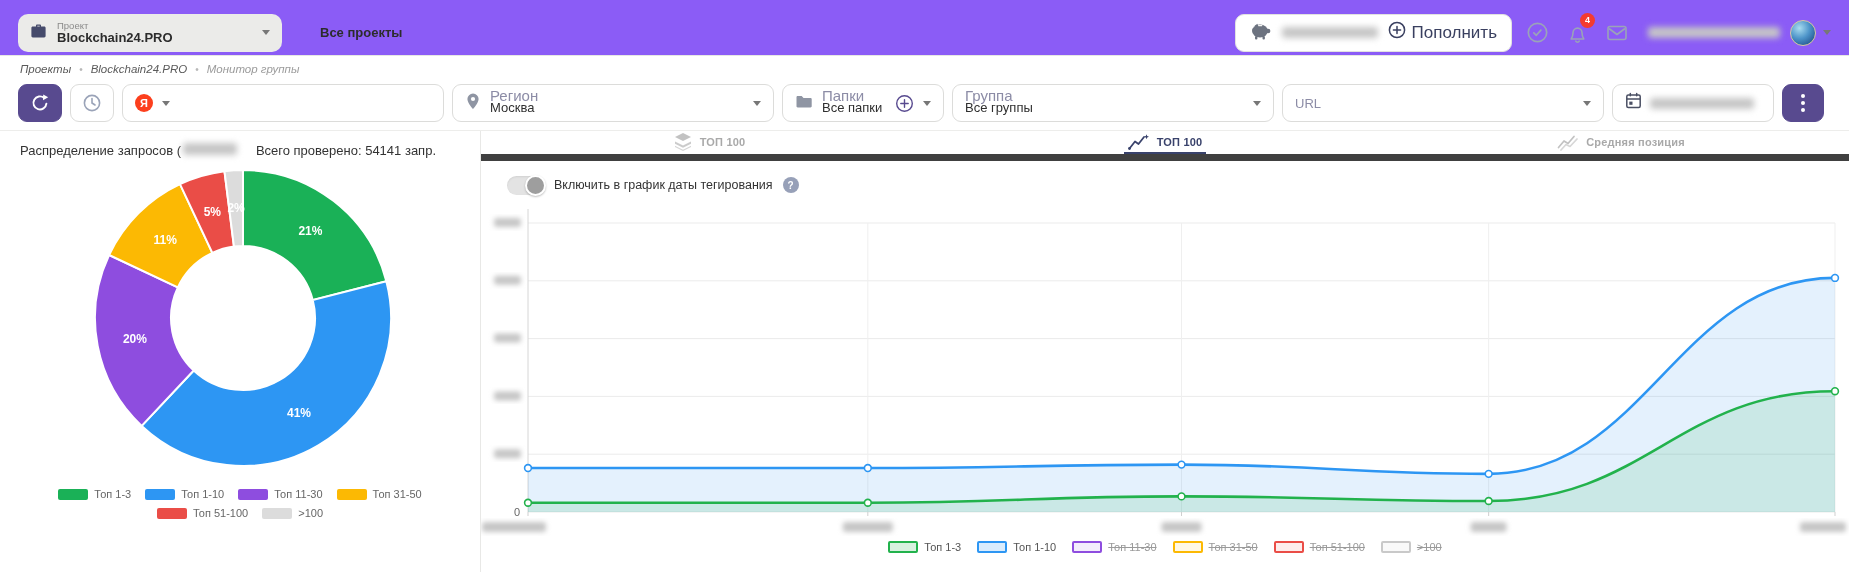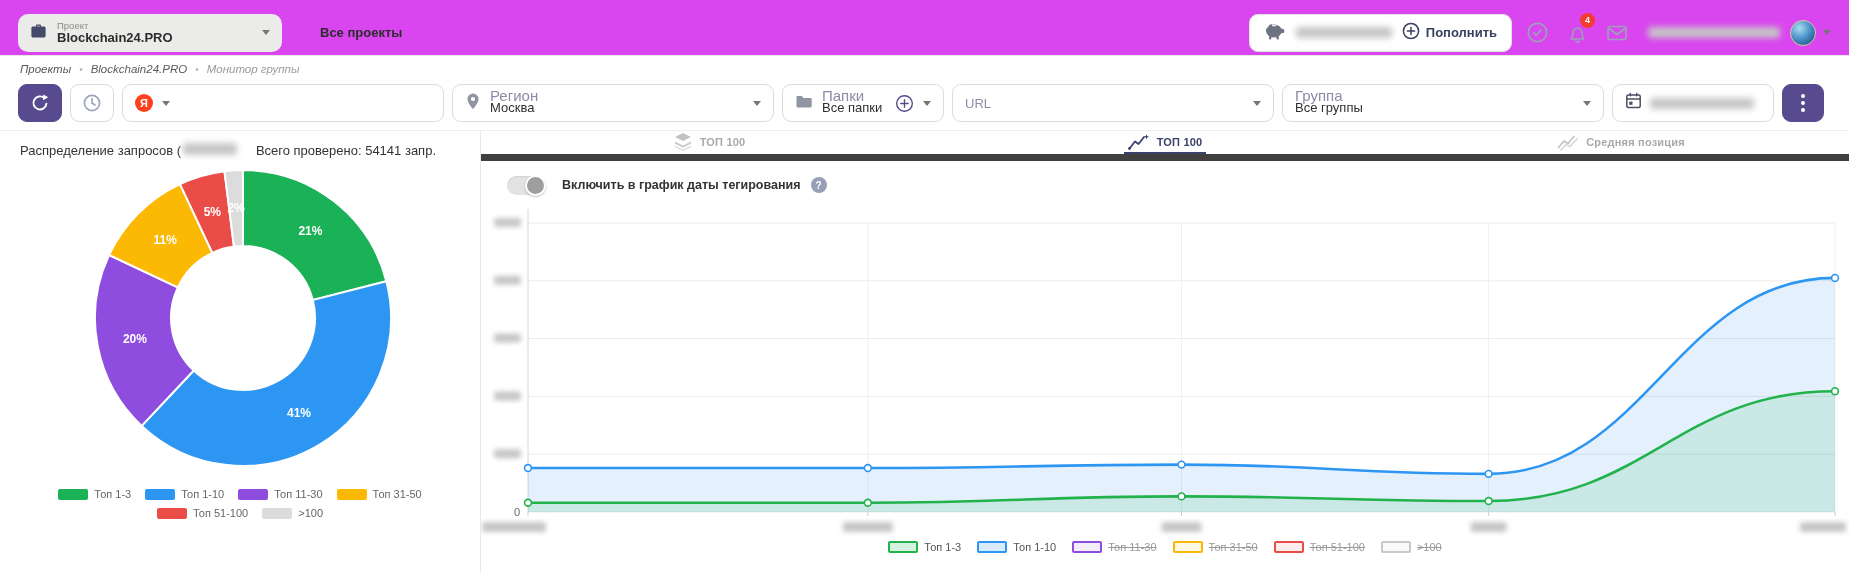--- a/index.html
+++ b/index.html
@@ -1,30 +1,30 @@
 <!DOCTYPE html>
 <html><head>
 <meta charset="utf-8">
 <style>
   * { margin:0; padding:0; box-sizing:border-box; }
   html,body { background:#fff; }
   body { font-family:"Liberation Sans", sans-serif; width:1849px; height:572px; overflow:hidden; color:#333; }
   .app { width:1849px; height:572px; background:#fff; position:relative; }
 
   
-  .topbar { height:56px; background:#d946ef; border-bottom:1px solid #e7e7e4; display:flex; align-items:center; padding:10px 18px 0 18px; }
+  .topbar { height:56px; background:#8b5cf6; border-bottom:1px solid #e7e7e4; display:flex; align-items:center; padding:10px 18px 0 18px; }
   .project-pill { display:flex; align-items:center; width:264px; height:38px; background:#ebebe9; border-radius:10px; padding:0 12px; cursor:pointer; }
   .project-pill .pp-text { margin-left:10px; flex:1; }
   .pp-label { font-size:9.5px; color:#8a8a8a; line-height:10px; }
   .pp-value { font-size:13px; font-weight:bold; color:#2c2c2c; line-height:14px; }
   .all-projects { margin-left:38px; font-size:13px; font-weight:bold; color:#2c2c2c; cursor:pointer; }
   .caret { width:0; height:0; border-left:4px solid transparent; border-right:4px solid transparent; border-top:5px solid #777; display:inline-block; }
   .topbar-right { margin-left:auto; display:flex; align-items:center; gap:10px; }
   .balance-box { display:flex; align-items:center; gap:10px; background:#fff; border:1px solid #e2e2e0; border-radius:9px; height:38px; padding:0 14px; }
-  .topup-btn { display:flex; align-items:center; gap:6px; background:none; border:none; cursor:pointer; font-family:inherit; font-size:13px; font-weight:bold; color:#3a4060; }
+  .topup-btn { display:flex; align-items:center; gap:6px; background:none; border:none; cursor:pointer; font-family:inherit; font-size:17px; font-weight:normal; color:#3a4060; }
   .icon-btn { background:none; border:none; cursor:pointer; position:relative; padding:4px; display:flex; align-items:center; }
   .badge { position:absolute; top:-5px; right:-3px; min-width:15px; height:15px; background:#f43b2f; color:#fff; font-size:9px; font-weight:bold; border-radius:8px; display:flex; align-items:center; justify-content:center; padding:0 3px; }
   .avatar { width:26px; height:26px; border-radius:50%; background:radial-gradient(circle at 35% 30%, #a9ddf0, #4d94c9 45%, #275d95 80%); border:1px solid #d8c9a0; cursor:pointer; }
 
   
   .blur { display:inline-block; background:#c6c6c6; border-radius:3px; filter:blur(3px); vertical-align:middle; }
 
   
   .breadcrumb { height:26px; display:flex; align-items:center; gap:8px; padding:0 20px; background:#fff; font-size:11.5px; }
   .crumb { color:#5a5a5a; cursor:pointer;font-style:italic; }
@@ -59,21 +59,21 @@
   .tabs { display:flex; height:30px; border-bottom:7px solid #404040; }
   .tab { flex:1; display:flex; align-items:center; justify-content:center; cursor:pointer; }
   .tab-inner { display:flex; align-items:center; gap:7px; height:100%; padding:0 4px; border-bottom:2px solid transparent; }
   .tab .tab-label { font-size:11px; font-weight:bold; color:#a9a9a9; letter-spacing:.2px; }
   .tab.active .tab-label { color:#39426b; }
   .tab.active .tab-inner { border-bottom-color:#39426b; }
 
   .toggle-row { display:flex; align-items:center; gap:10px; margin:12px 0 0 26px; height:24px; }
   .toggle { width:37px; height:19px; background:#e3e3e3; border-radius:10px; position:relative; cursor:pointer; box-shadow:inset 0 1px 2px rgba(0,0,0,.08); }
   .toggle .knob { position:absolute; top:-1px; left:18px; width:21px; height:21px; border-radius:50%; background:#9e9e9e; border:2px solid #fff; box-shadow:0 1px 2px rgba(0,0,0,.25); }
-  .toggle-label { font-size:12.5px; color:#333; font-weight:bold;margin-left:8px; }
+  .toggle-label { font-size:12.5px; color:#333; font-weight:normal; }
   .help-icon { width:16px; height:16px; border-radius:50%; background:#97a0b8; color:#fff; font-size:10px; font-weight:bold; display:flex; align-items:center; justify-content:center; cursor:pointer; }
 
   .chart-svg { display:block; width:1368px; height:338px; margin-top:6px; }
   .chart-legend { display:flex; justify-content:center; align-items:center; gap:16px; margin-top:0px; }
   .cl-item { display:flex; align-items:center; gap:6px; cursor:pointer; }
   .cl-swatch { width:30px; height:12px; border-radius:2px; border:2px solid; }
   .cl-label { font-size:11px; color:#555; }
   .cl-item.hidden-series .cl-label { color:#9a9a9a; text-decoration:line-through; }
 </style>
 </head>
@@ -204,29 +204,29 @@
       <span style="display:flex;">
         <svg width="19" height="19" viewBox="0 0 19 19">
             <circle cx="9.5" cy="9.5" r="7.8" fill="none" stroke="#584a8f" stroke-width="1.4"></circle>
             <path d="M9.5 5.8v7.4M5.8 9.5h7.4" stroke="#584a8f" stroke-width="1.4" stroke-linecap="round"></path>
           </svg>
       </span>
       <span class="caret"></span>
     </div>
 
     <div class="tb-select w320">
-      <span class="sel-text"><span class="sel-value" style="color:#8c8ca6;">URL</span></span>
-      <span class="caret"></span>
-    </div>
-
-    <div class="tb-select w320">
       <span class="sel-text">
         <div class="sel-label">Группа</div>
         <div class="sel-value">Все группы</div>
       </span>
+      <span class="caret"></span>
+    </div>
+
+    <div class="tb-select w320">
+      <span class="sel-text"><span class="sel-value" style="color:#8c8ca6;">URL</span></span>
       <span class="caret"></span>
     </div>
 
     <div class="tb-select w160" style="gap:8px;">
       <span>
         <svg width="17" height="18" viewBox="0 0 17 18">
             <rect x="1.8" y="3" width="13.4" height="12.6" rx="1.5" fill="none" stroke="#4a4f63" stroke-width="1.5"></rect>
             <path d="M1.8 7h13.4" stroke="#4a4f63" stroke-width="1.5"></path>
             <path d="M5.3 1.4v2.4M11.7 1.4v2.4" stroke="#4a4f63" stroke-width="1.5" stroke-linecap="round"></path>
             <rect x="4.3" y="9.6" width="3.2" height="3.2" fill="#4a4f63"></rect>

